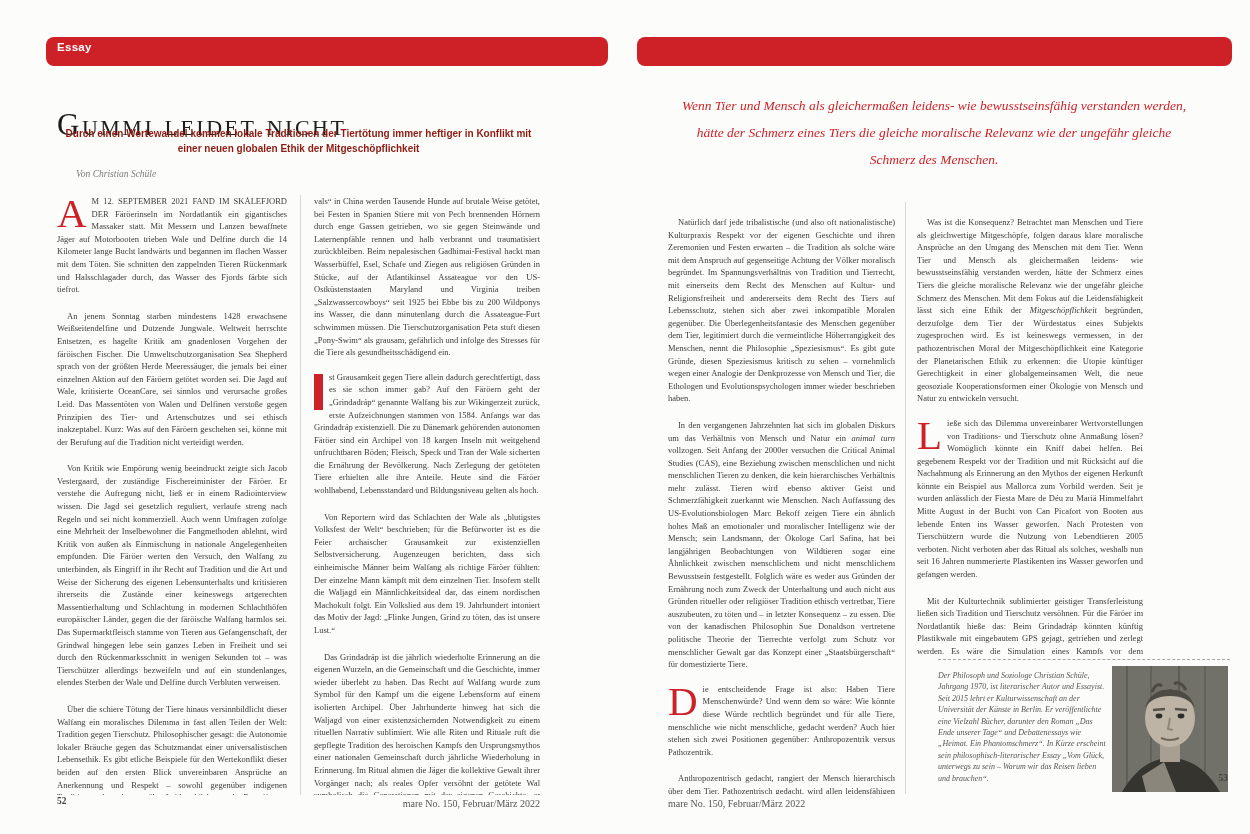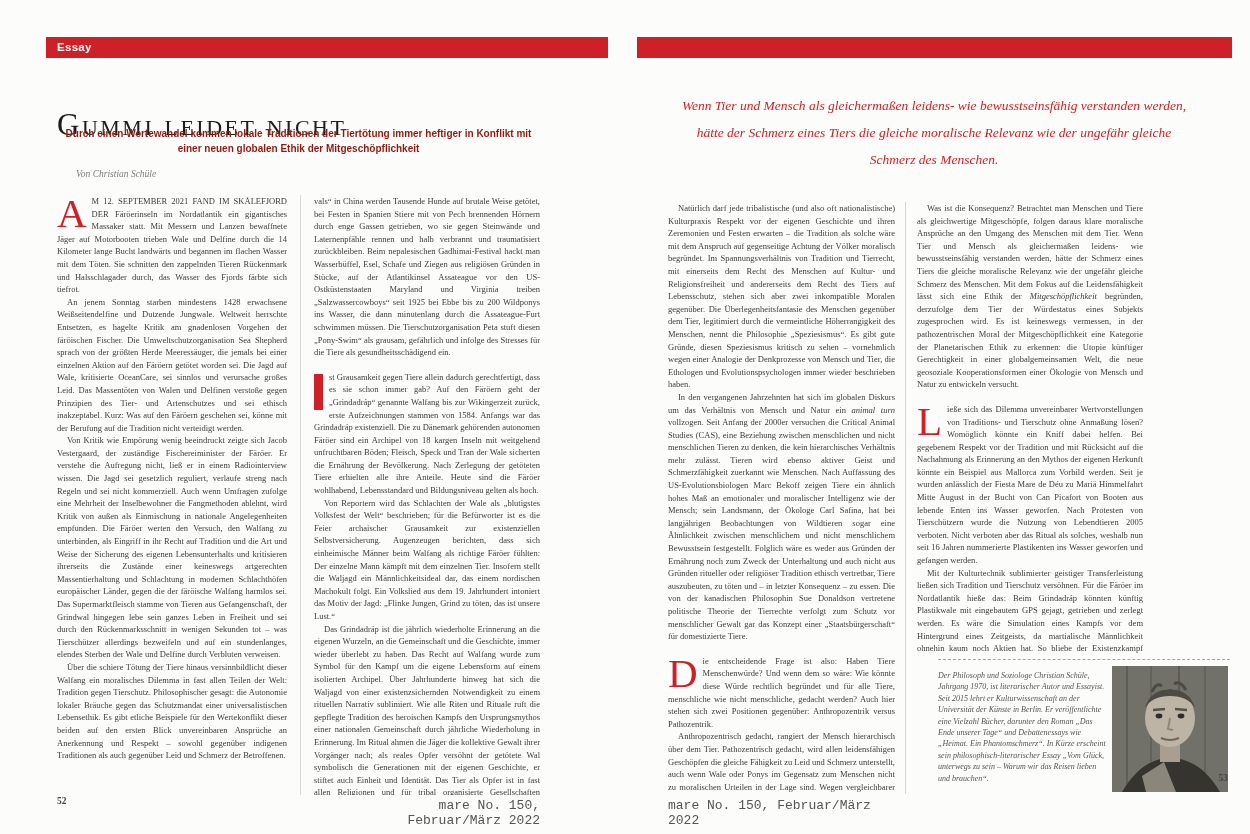--- a/index.html
+++ b/index.html
@@ -5,21 +5,21 @@
   :root{
     --red:#ce2127;
     --subtitle-red:#8e1b12;
     --body-ink:#3c3c3c;
   }
   html,body{margin:0;padding:0;}
   body{
     width:1250px;height:834px;position:relative;background:#fcfcfb;
     font-family:"Liberation Serif",serif;overflow:hidden;
   }
-  .redbar{position:absolute;top:37px;height:21px;background:var(--red);}
+  .redbar{position:absolute;top:37px;height:29px;background:var(--red);border-radius:8px;}
   .redbar.left{left:46px;width:562px;}
   .redbar.right{left:637px;width:595px;}
   .section-label{
     font-family:"Liberation Sans",sans-serif;font-weight:bold;color:#fff;
     font-size:11.5px;line-height:21px;padding-left:11px;letter-spacing:.3px;
   }
   .title{
     position:absolute;left:57px;top:86px;width:483px;text-align:left;
     font-variant:small-caps;font-size:31px;letter-spacing:2.5px;color:#1d1d1b;
     font-weight:400;
@@ -43,37 +43,37 @@
     text-align:justify;overflow:hidden;hyphens:auto;-webkit-hyphens:auto;
   }
   .col-l1{left:57px;top:195px;width:230px;height:600px;}
   .col-l2{left:314px;top:195px;width:226px;height:600px;}
   .col-r1{left:668px;top:202px;width:227px;height:592px;}
   .col-r2{left:917px;top:202px;width:226px;height:452px;}
   .vrule{position:absolute;width:1px;background:#d8d8d4;}
   .vrule.l{left:300px;top:195px;height:600px;}
   .vrule.r{left:905px;top:202px;height:592px;}
   .bp{margin:0;}
-  .bp.indent{text-indent:10px;}
+  .bp.indent{text-indent:10px;margin-top:14px;}
   .bp.gap{margin-top:12px;}
   .dropcap{
     float:left;font-size:41px;line-height:33px;color:var(--red);
     padding:2px 5px 0 0;font-family:"Liberation Serif",serif;
   }
   .dropcap.bar{
     width:9px;height:36px;background:var(--red);color:transparent;
     margin:3px 6px 0 0;padding:0;overflow:hidden;
   }
   .bio-rule{position:absolute;left:938px;top:659px;width:292px;border-top:1px dashed #a5a5a5;}
   .bio{
     position:absolute;left:938px;top:670px;width:168px;
     font-style:italic;font-size:8px;line-height:11.4px;color:#555;text-align:left;
   }
   .photo{position:absolute;left:1112px;top:666px;width:116px;height:126px;}
-  .footer{position:absolute;font-size:13px;color:#555;font-family:Liberation Mono, monospace;}
+  .footer{position:absolute;font-size:10px;color:#555;}
   .footer.left{left:340px;top:798px;width:200px;text-align:right;}
   .footer.right{left:668px;top:798px;width:220px;text-align:left;}
   .pagenum{position:absolute;font-size:9.5px;color:#444;font-weight:bold;}
   .pagenum.left{left:57px;top:796px;}
   .pagenum.right{left:1196px;top:773px;width:32px;text-align:right;}
 </style>
 </head>
 <body>
 
 <div class="redbar left">

